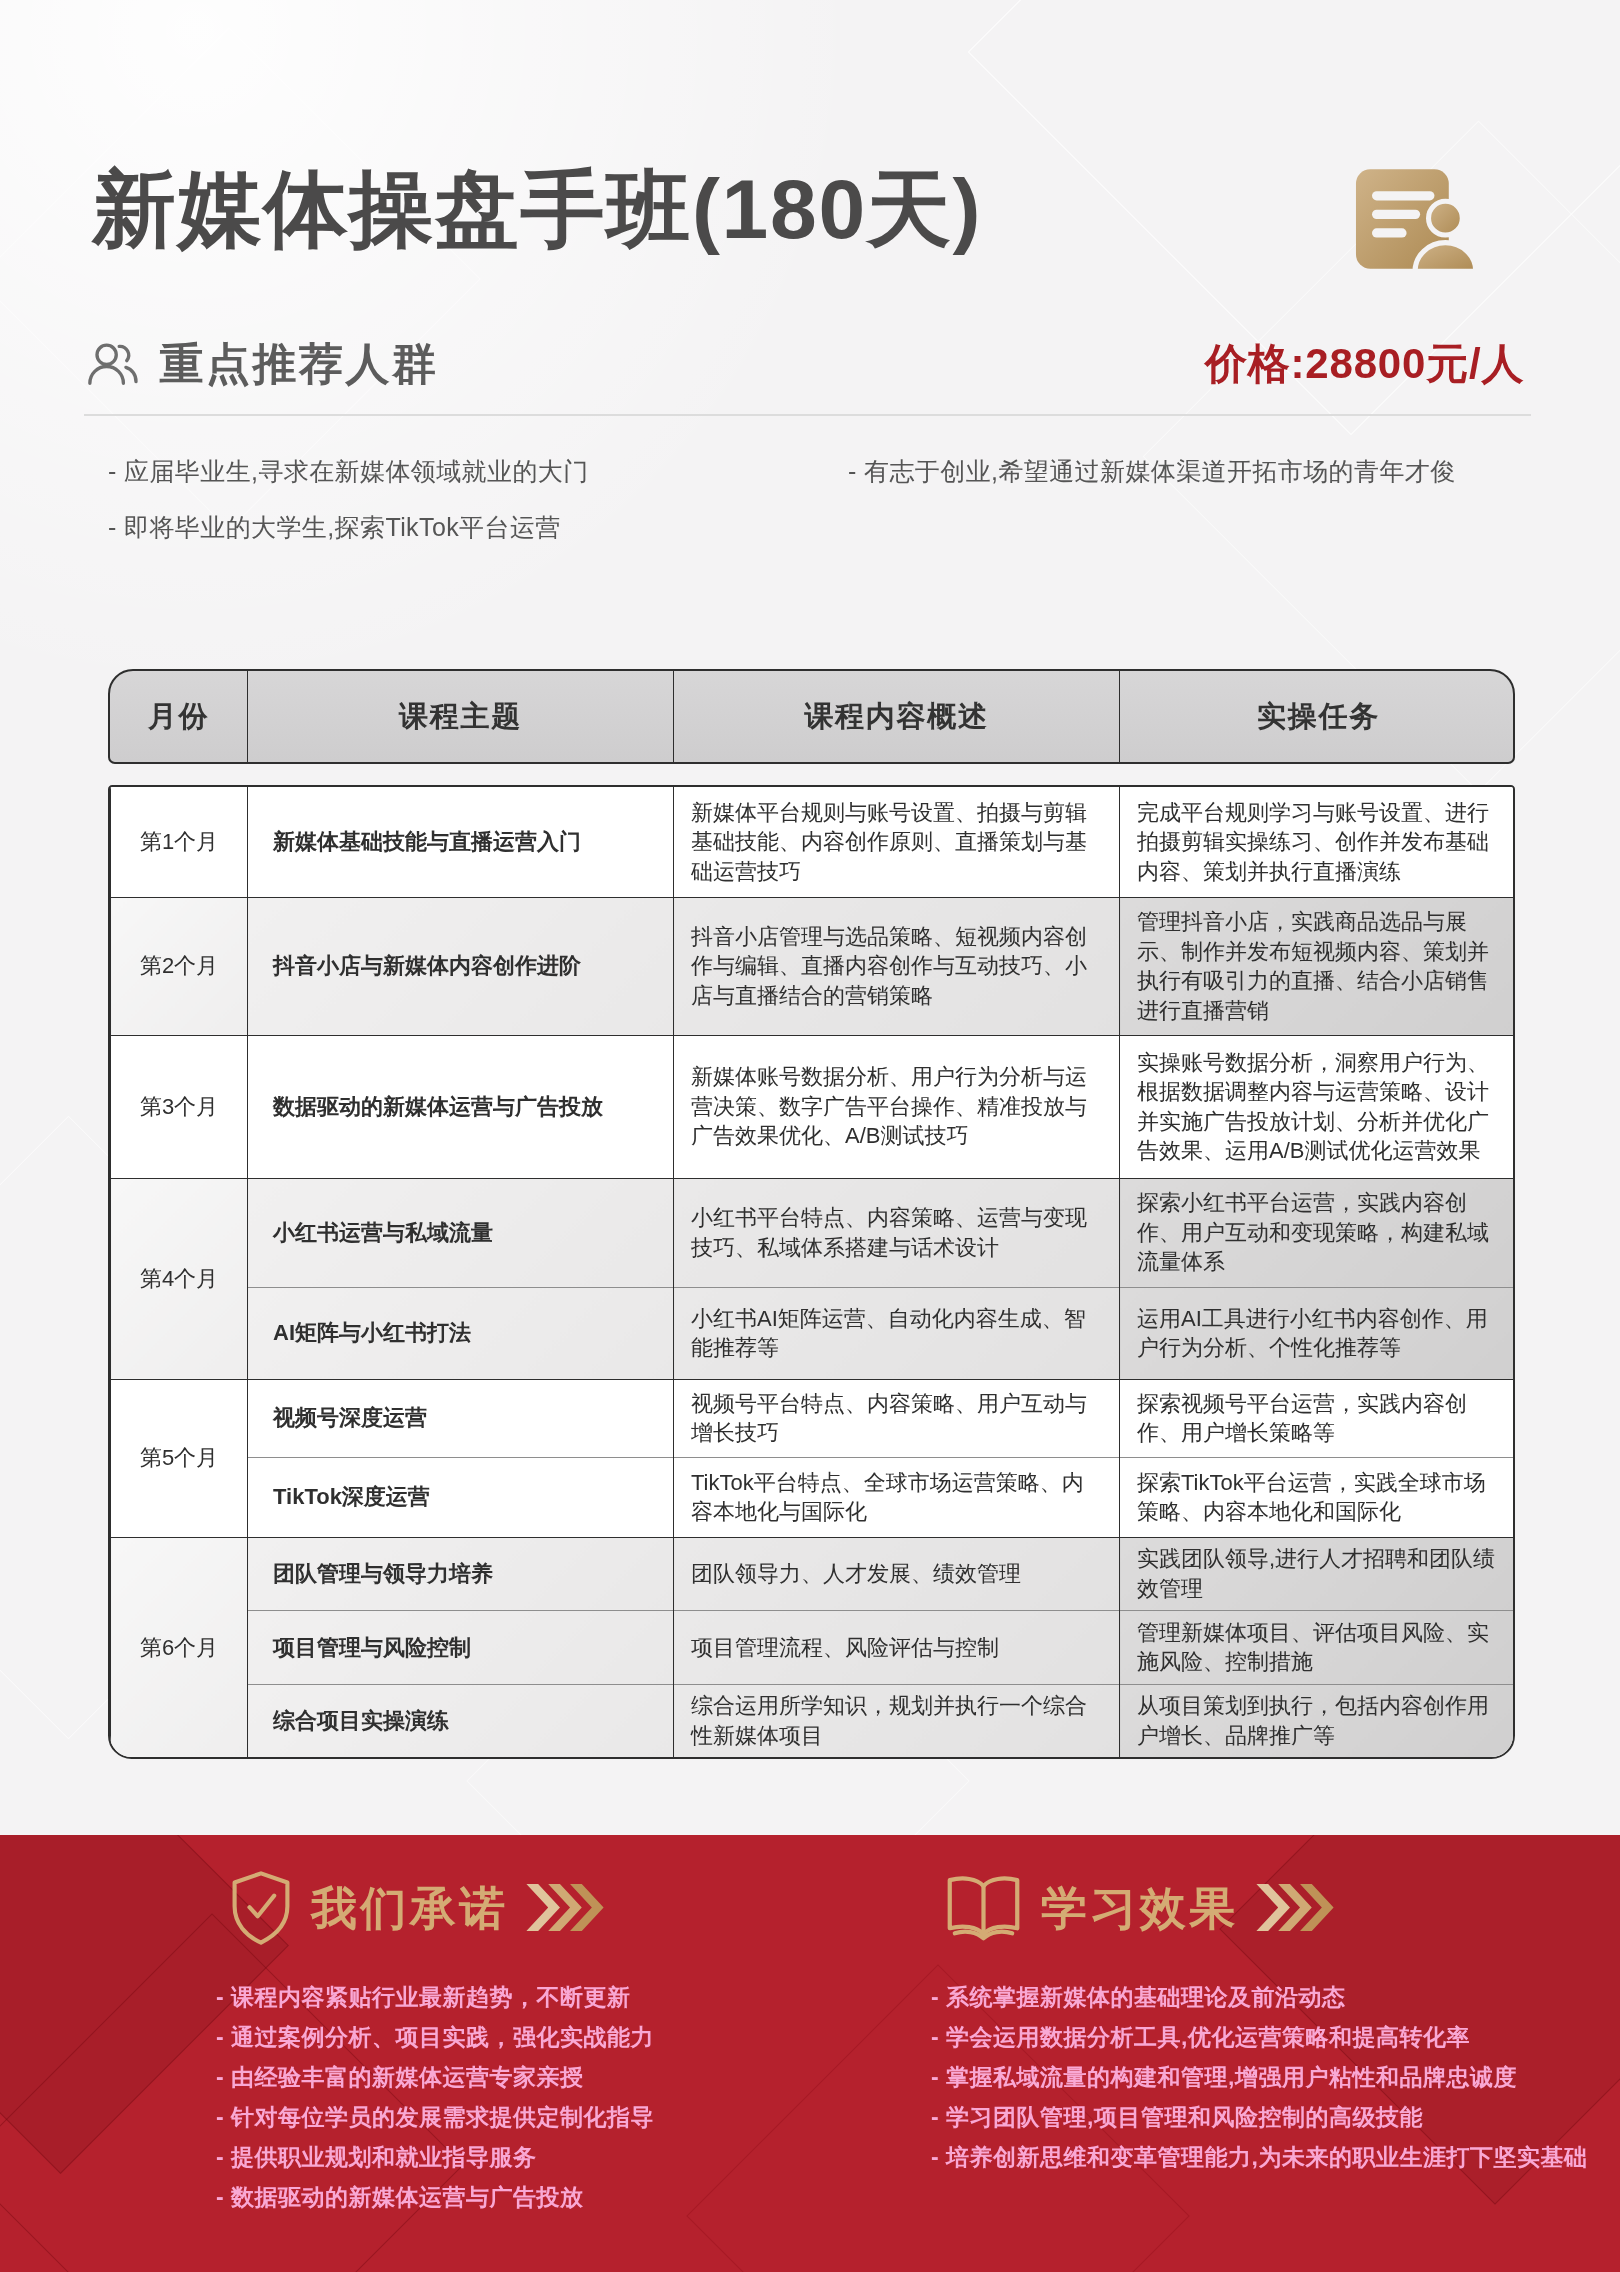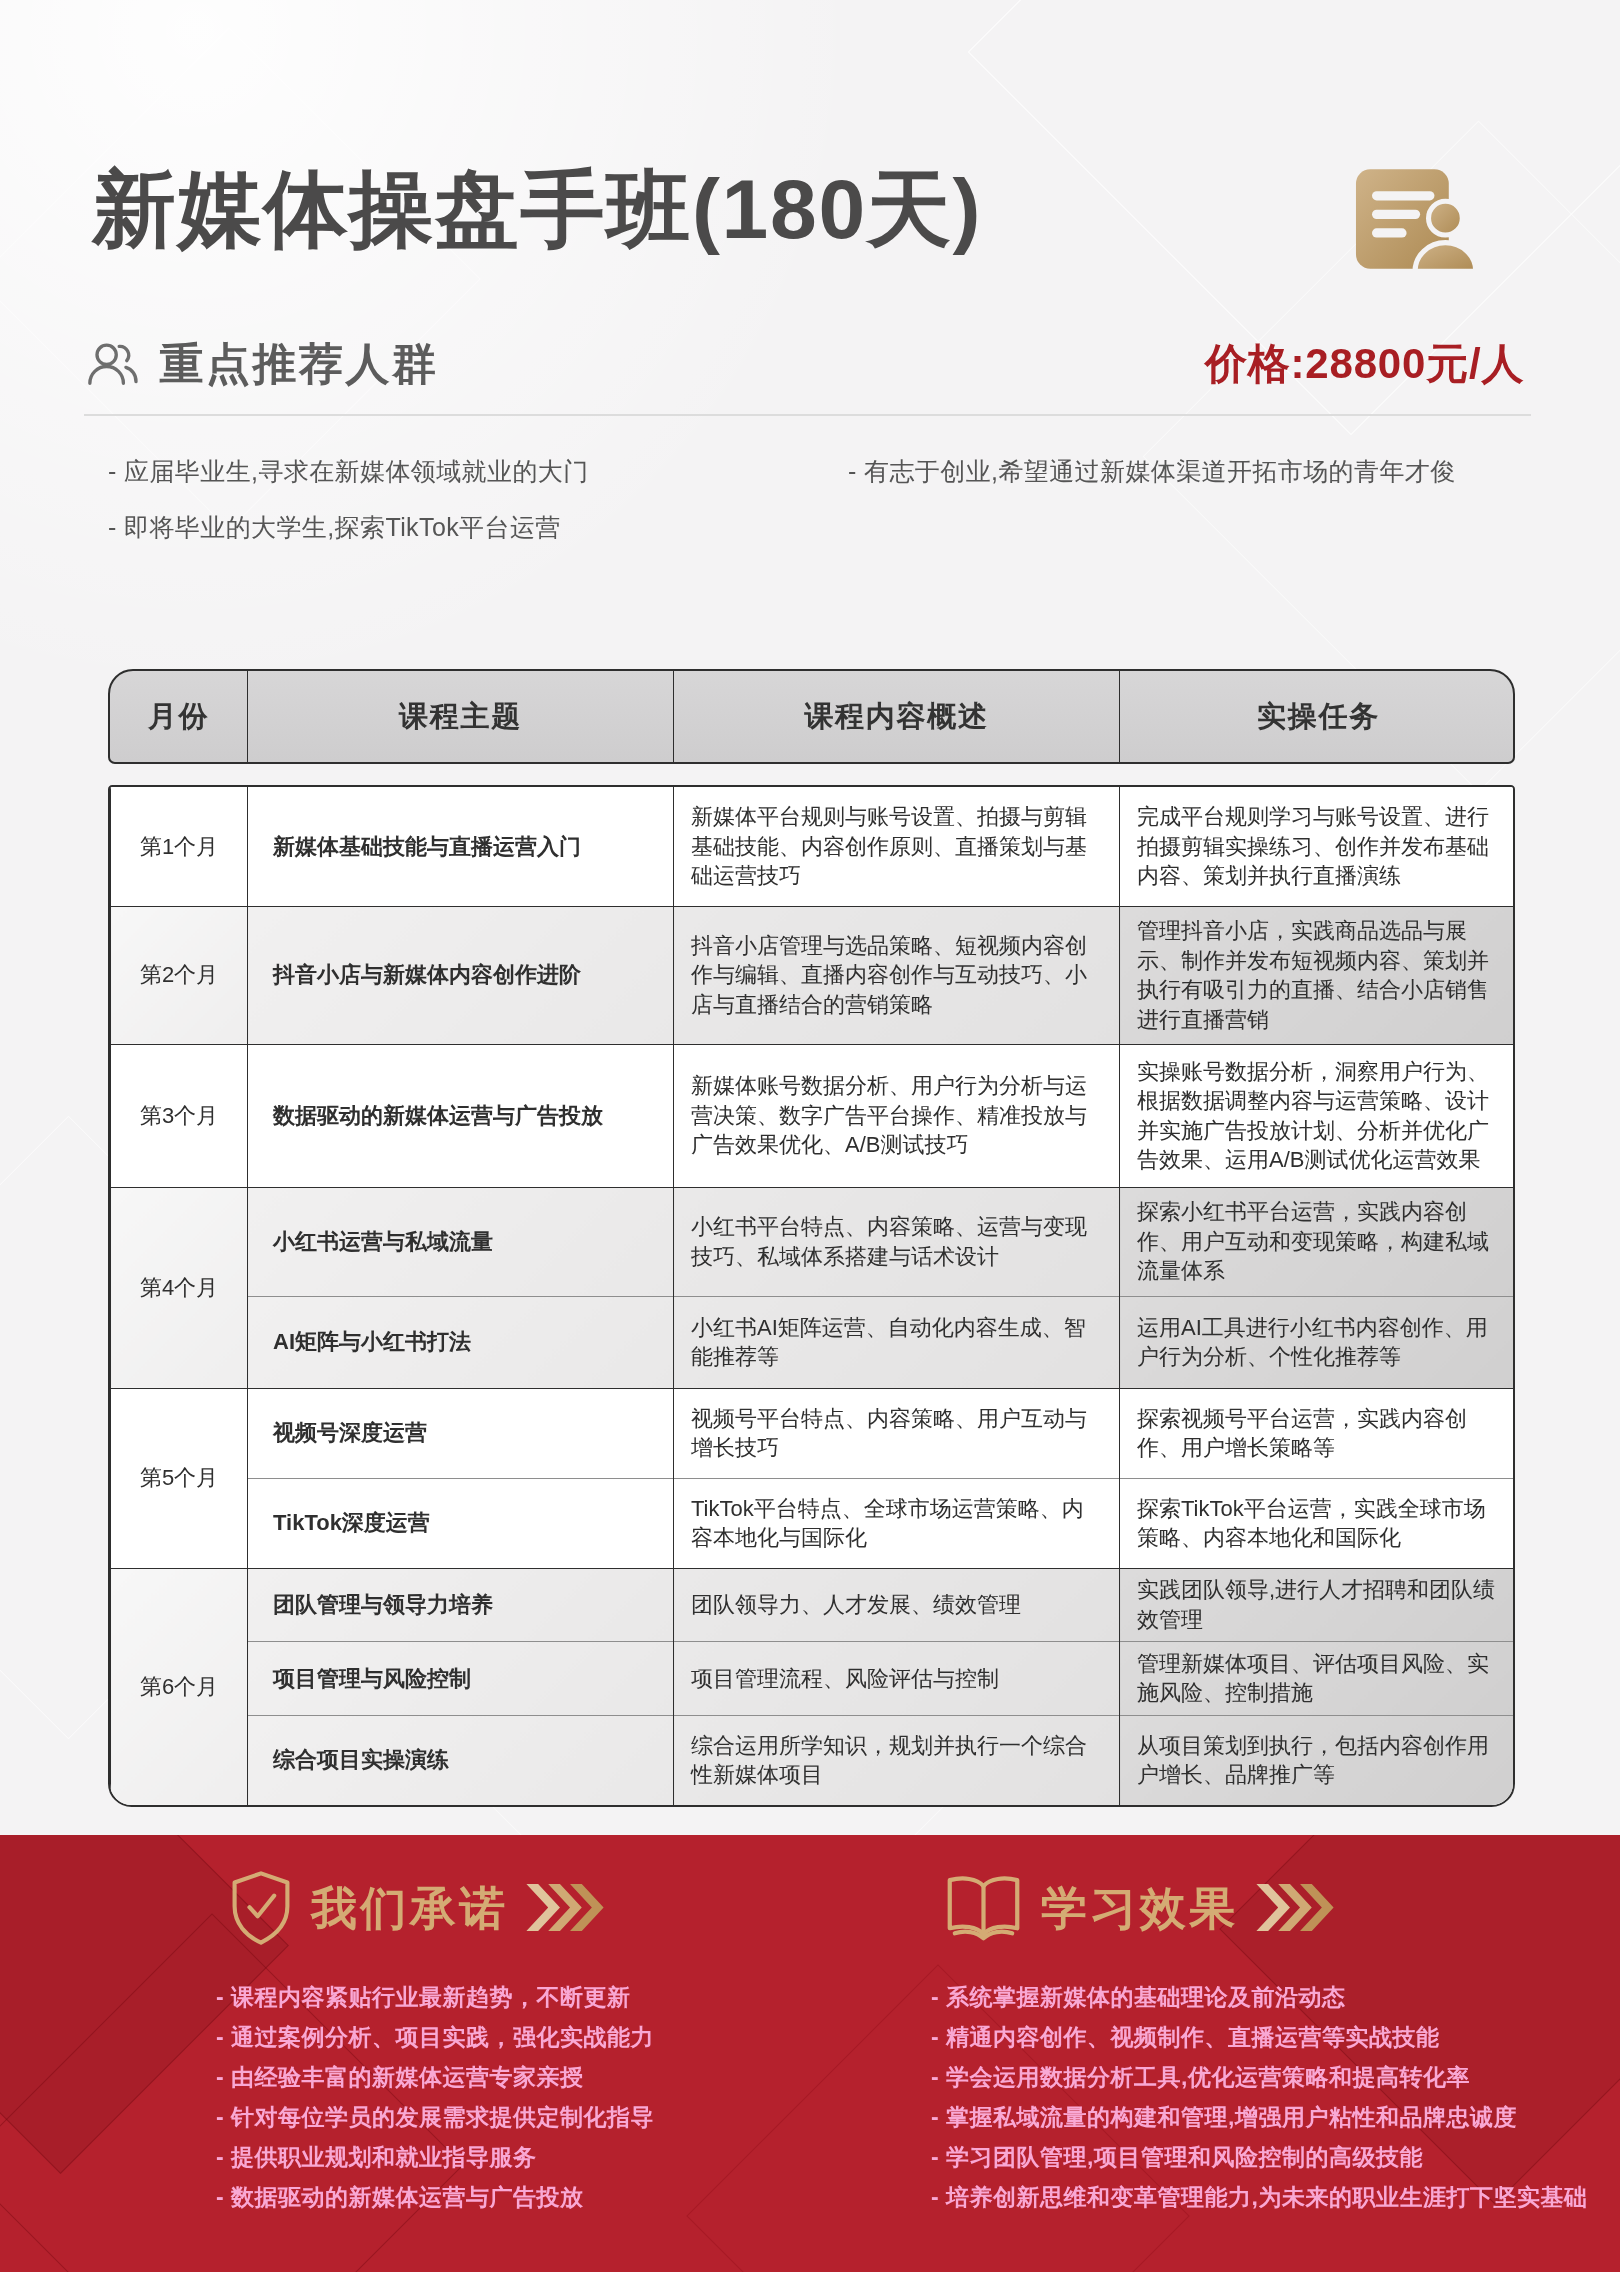--- a/index.html
+++ b/index.html
@@ -44,21 +44,21 @@
     font-size:29px;font-weight:700;color:#333;border-left:1.7px solid #2e2e2e;letter-spacing:1.7px;}
   .tbl-head .th:first-child{border-left:none;}
 
   .tbl-body-wrap{position:absolute;left:108px;top:785px;width:1407px;box-sizing:border-box;
     border:2.5px solid #2e2e2e;border-radius:4.2px 4.2px 23.6px 23.6px;overflow:hidden;background:#fff;}
   table.curriculum{border-collapse:collapse;width:100%;table-layout:fixed;}
   table.curriculum td{border-left:1.7px solid #2e2e2e;vertical-align:middle;box-sizing:border-box;
     font-size:22px;color:#2f2f2f;line-height:29.5px;}
   td.c-month{border-left:none;text-align:center;font-size:23.6px;color:#333;background:#fff;}
   td.c-topic{font-weight:700;font-size:23.6px;padding:5px 15px 5px 25px;background:#fff;}
-  td.c-content{padding:15px 17px;background:#fff;}
+  td.c-content{padding:0 17px;background:#fff;}
   td.c-task{padding:6.8px 17px;background:#fff;}
   tr.grp td{border-top:1.7px solid #2e2e2e;}
   tr.sub td{border-top:1.7px solid #8e8e8e;}
   
   tr.shaded td.c-month{background:linear-gradient(135deg,#f7f7f7,#efeeee);}
   tr.shaded td.c-topic{background:linear-gradient(135deg,#f1f0f0,#e9e8e8);}
   tr.shaded td.c-content{background:linear-gradient(135deg,#eae9e9,#e2e1e1);}
   tr.shaded td.c-task{background:linear-gradient(135deg,#dcdbdb,#d0cfcf);}
 
   
@@ -248,21 +248,20 @@
       <span>
         <svg width="78" height="47" viewBox="0 0 92 56">
           <polygon points="0,0 14,0 40,28 14,56 0,56 26,28" fill="#e0c49c"></polygon>
           <polygon points="26,0 40,0 66,28 40,56 26,56 52,28" fill="#d0a974"></polygon>
           <polygon points="52,0 66,0 92,28 66,56 52,56 78,28" fill="#bf9257"></polygon>
         </svg>
       </span>
     </div>
     <ul class="f-list" id="outcome-list">
         <li>- 系统掌握新媒体的基础理论及前沿动态</li>
-        <li>- 精通内容创作、视频制作、直播运营等实战技能</li>
         <li>- 学会运用数据分析工具,优化运营策略和提高转化率</li>
         <li>- 掌握私域流量的构建和管理,增强用户粘性和品牌忠诚度</li>
         <li>- 学习团队管理,项目管理和风险控制的高级技能</li>
         <li>- 培养创新思维和变革管理能力,为未来的职业生涯打下坚实基础</li>
       </ul>
   </div>
 </div>
 
 
 </body></html>

